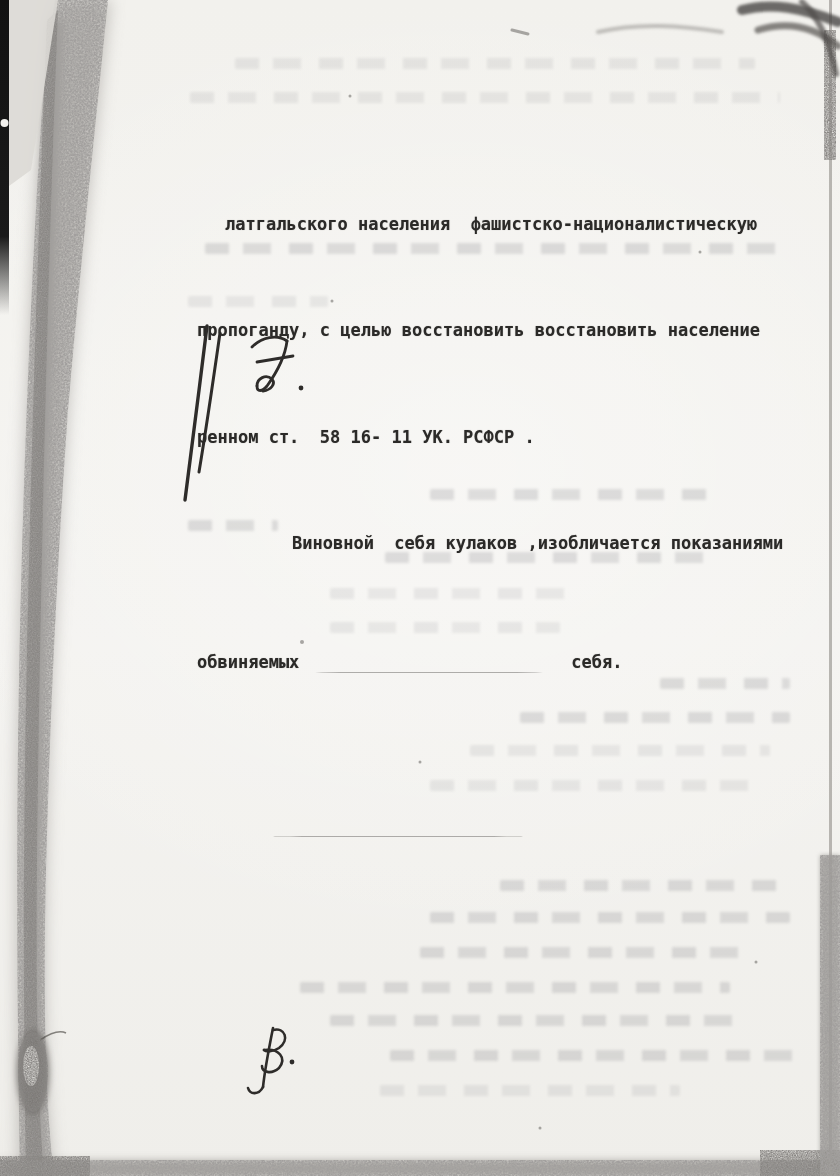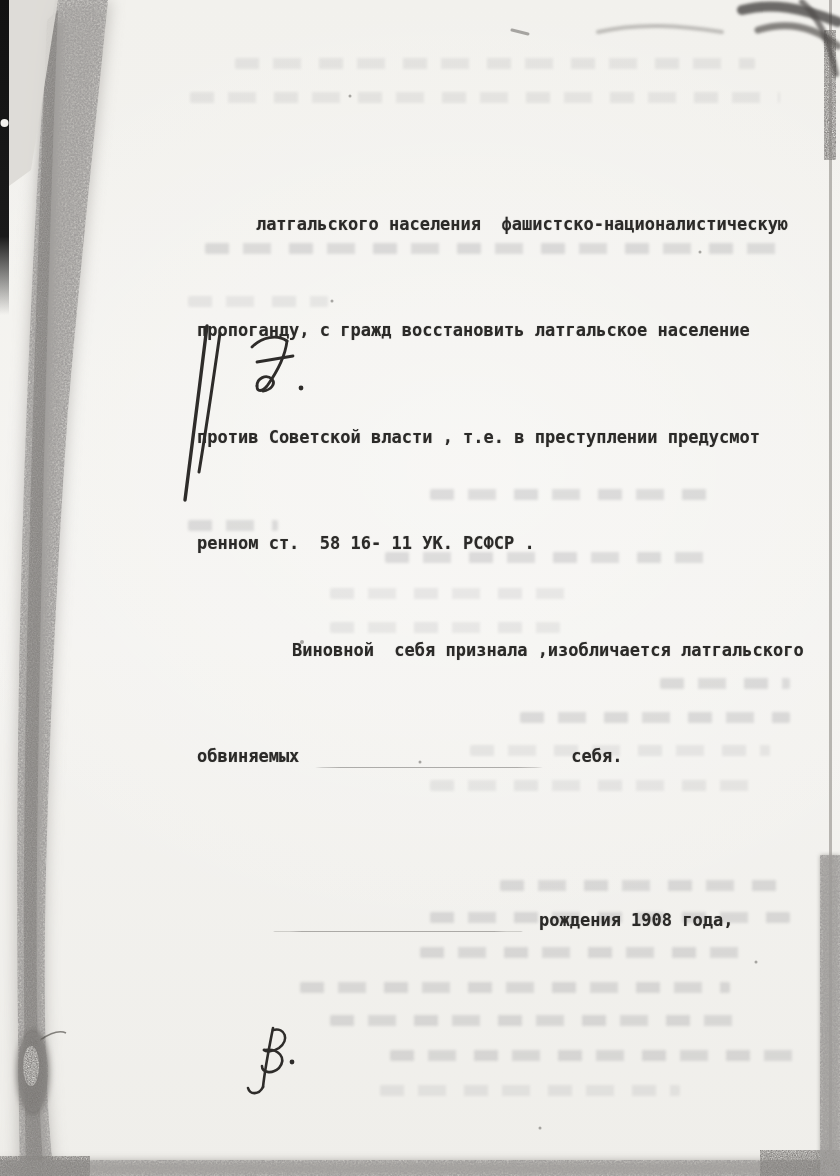--- a/index.html
+++ b/index.html
@@ -11,22 +11,22 @@
     font-family:"DejaVu Sans Mono","Liberation Mono",monospace;
   }
   .scanbg{position:absolute;left:0;top:0;width:840px;height:1176px;pointer-events:none;}
   .inkmarks{position:absolute;left:0;top:0;width:840px;height:1176px;pointer-events:none;}
   .textcol{
     position:absolute;left:197px;top:100px;width:622px;
     font-size:17px;line-height:35.5px;font-weight:bold;color:#2b2a28;
     white-space:pre;text-shadow:0 0 1px rgba(45,42,40,.38);
   }
   .ln{height:35.5px;}
-  .row{display:flex;align-items:baseline;}
-  .ind-s{padding-left:28px;text-align:center;}
+  .row{display:flex;align-items:baseline;margin-top:12px;}
+  .ind-s{padding-left:28px;}
   .ind{padding-left:95px;}
   .gap22{margin-top:22px;}
   .blank{border-bottom:1.5px solid rgba(75,72,68,.42);align-self:flex-end;height:0;margin-bottom:7px;border-radius:40%;}
   .b-a6{width:228px;margin-left:16px;margin-right:28px;}
   .b-b7{width:250px;margin-left:76px;margin-right:16px;}
   .ghost{
     position:absolute;height:11px;border-radius:2px;
     background:repeating-linear-gradient(90deg,
       rgba(82,82,90,.55) 0 24px, rgba(82,82,90,0) 24px 38px,
       rgba(82,82,90,.5) 38px 66px, rgba(82,82,90,0) 66px 84px);
@@ -152,33 +152,31 @@
         <path d="M264,1050 C279,1048 287,1058 279,1068 C271,1075 262,1072 262,1066"></path>
         <path d="M263,1087 C259,1095 250,1095 248,1088"></path>
         <circle cx="292" cy="1062" r="2.4" fill="#2e2c2a" stroke="none"></circle>
       </g>
     </g>
   </svg>
 
   <div class="textcol">
 
     <div class="ln ind-s">латгальского населения  фашистско-националистическую</div>
-    <div class="ln">пропоганду, с гражд восстановить латгальское население</div>
-    <div class="ln">против Советской власти , т.е. в преступлении предусмот</div>
+    <div class="ln">пропоганду, с целью восстановить восстановить население</div>
     <div class="ln">ренном ст.  58 16- 11 УК. РСФСР .</div>
-    <div class="ln ind">Виновной  себя признала ,изобличается латгальского</div>
+    <div class="ln ind">Виновной  себя кулаков ,изобличается показаниями</div>
     <div class="ln row">
       <span>обвиняемых</span>
       <span class="blank b-a6"></span>
       <span>себя.</span>
     </div>
 
     <div class="ln row gap22">
       <span class="blank b-b7"></span>
-      <span>рождения 1908 года,</span>
     </div>
     
 
     
 
     
     
     
     
     

